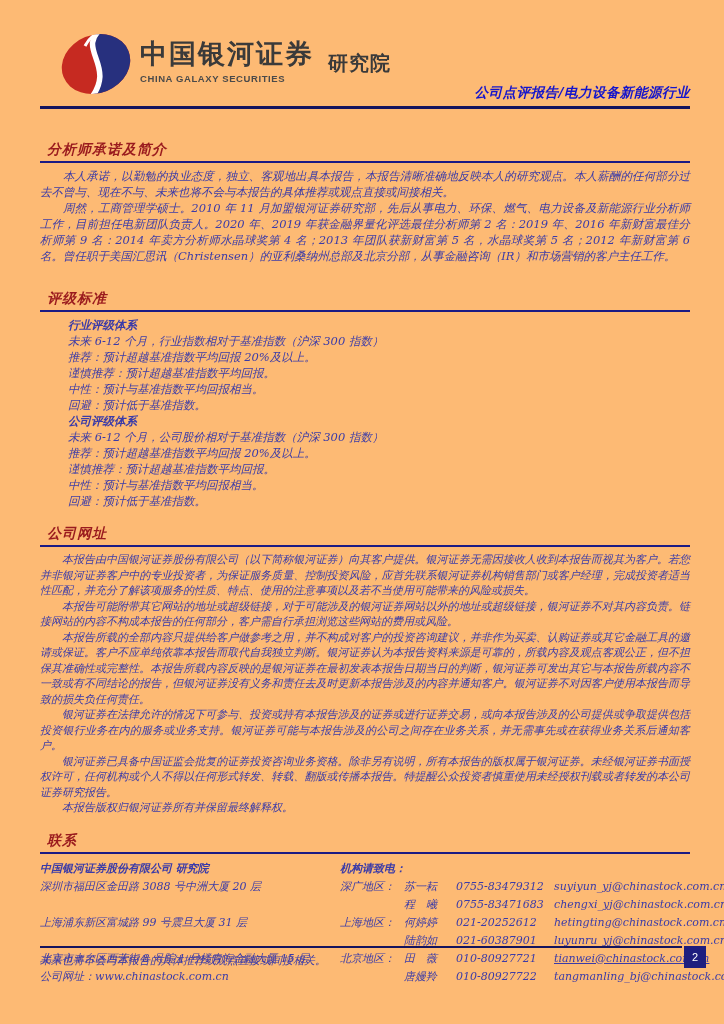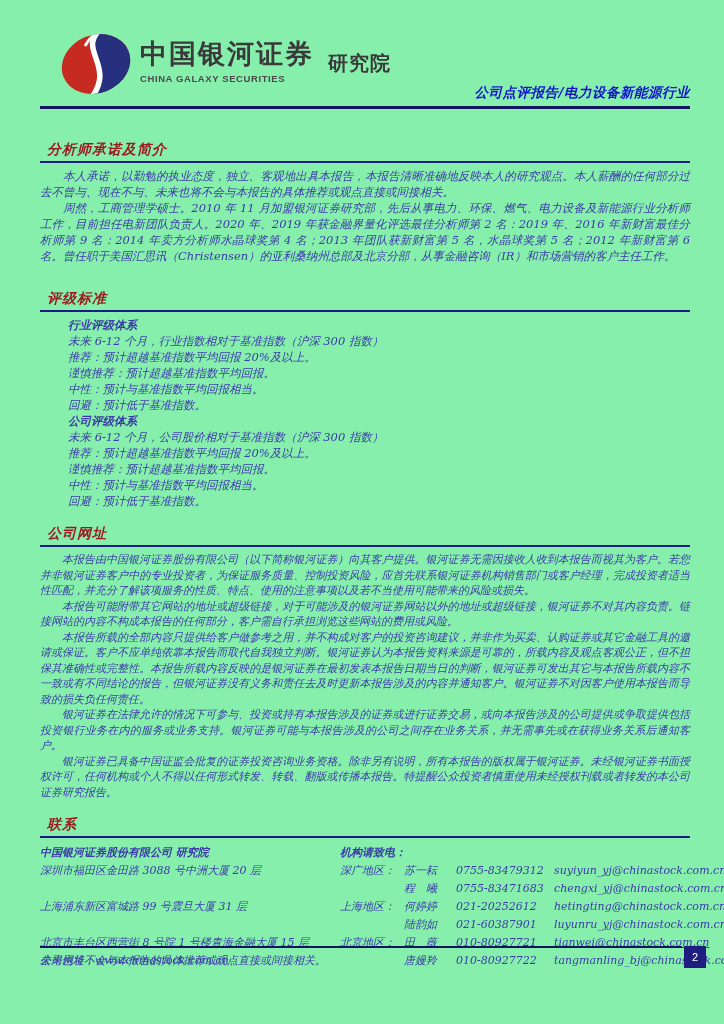--- a/index.html
+++ b/index.html
@@ -1,19 +1,19 @@
 <!DOCTYPE html>
 <html><head>
 <meta charset="utf-8">
 <style>
   * { margin:0; padding:0; box-sizing:border-box; }
   html,body { background:#e8e8e8; }
   .page {
     position:relative; width:724px; height:1024px; margin:0 auto;
-    background:#86efac; overflow:hidden;
+    background:#fdba74; overflow:hidden;
     font-family:"DejaVu Serif","Liberation Serif",serif;
     color:#3b3ba8;
   }
   
   .header { position:relative; margin:28px 34px 0 40px; height:74px; }
   .logo-wrap { position:absolute; left:18px; top:0; }
   .logo-block { position:absolute; left:100px; top:8px; white-space:nowrap; }
   .logo-cn { font-family:"Liberation Sans",sans-serif; font-size:27px; font-weight:bold; color:#3a3a3a; letter-spacing:2px; }
   .logo-en { font-family:Liberation Sans, sans-serif; font-size:9.5px; font-weight:bold; color:#4a4a4a; letter-spacing:0.6px; margin-top:1px; }
   .logo-inst { position:absolute; left:288px; top:22px; font-family:"Liberation Sans",sans-serif; font-size:20px; font-weight:bold; color:#3a3a3a; letter-spacing:1px; }
@@ -108,20 +108,21 @@
 
   <div class="section mt18">
     <div class="sec-title">公司网址</div>
     <div class="sec-rule"></div>
     <div class="sec-body" style="line-height:15.5px; font-size:11px;">
       <p class="para">本报告由中国银河证券股份有限公司（以下简称银河证券）向其客户提供。银河证券无需因接收人收到本报告而视其为客户。若您并非银河证券客户中的专业投资者，为保证服务质量、控制投资风险，应首先联系银河证券机构销售部门或客户经理，完成投资者适当性匹配，并充分了解该项服务的性质、特点、使用的注意事项以及若不当使用可能带来的风险或损失。</p>
       <p class="para">本报告可能附带其它网站的地址或超级链接，对于可能涉及的银河证券网站以外的地址或超级链接，银河证券不对其内容负责。链接网站的内容不构成本报告的任何部分，客户需自行承担浏览这些网站的费用或风险。</p>
       <p class="para">本报告所载的全部内容只提供给客户做参考之用，并不构成对客户的投资咨询建议，并非作为买卖、认购证券或其它金融工具的邀请或保证。客户不应单纯依靠本报告而取代自我独立判断。银河证券认为本报告资料来源是可靠的，所载内容及观点客观公正，但不担保其准确性或完整性。本报告所载内容反映的是银河证券在最初发表本报告日期当日的判断，银河证券可发出其它与本报告所载内容不一致或有不同结论的报告，但银河证券没有义务和责任去及时更新本报告涉及的内容并通知客户。银河证券不对因客户使用本报告而导致的损失负任何责任。</p>
       <p class="para">银河证券在法律允许的情况下可参与、投资或持有本报告涉及的证券或进行证券交易，或向本报告涉及的公司提供或争取提供包括投资银行业务在内的服务或业务支持。银河证券可能与本报告涉及的公司之间存在业务关系，并无需事先或在获得业务关系后通知客户。</p>
       <p class="para">银河证券已具备中国证监会批复的证券投资咨询业务资格。除非另有说明，所有本报告的版权属于银河证券。未经银河证券书面授权许可，任何机构或个人不得以任何形式转发、转载、翻版或传播本报告。特提醒公众投资者慎重使用未经授权刊载或者转发的本公司证券研究报告。</p>
+      <p class="para">本报告版权归银河证券所有并保留最终解释权。</p>
     </div>
   </div>
 
   <div class="section mt18">
     <div class="sec-title">联系</div>
     <div class="sec-rule"></div>
     <div class="contact-cols">
       <div class="contact-left">
         <div class="c-bold">中国银河证券股份有限公司 研究院</div>
         <div>深圳市福田区金田路 3088 号中洲大厦 20 层</div>

